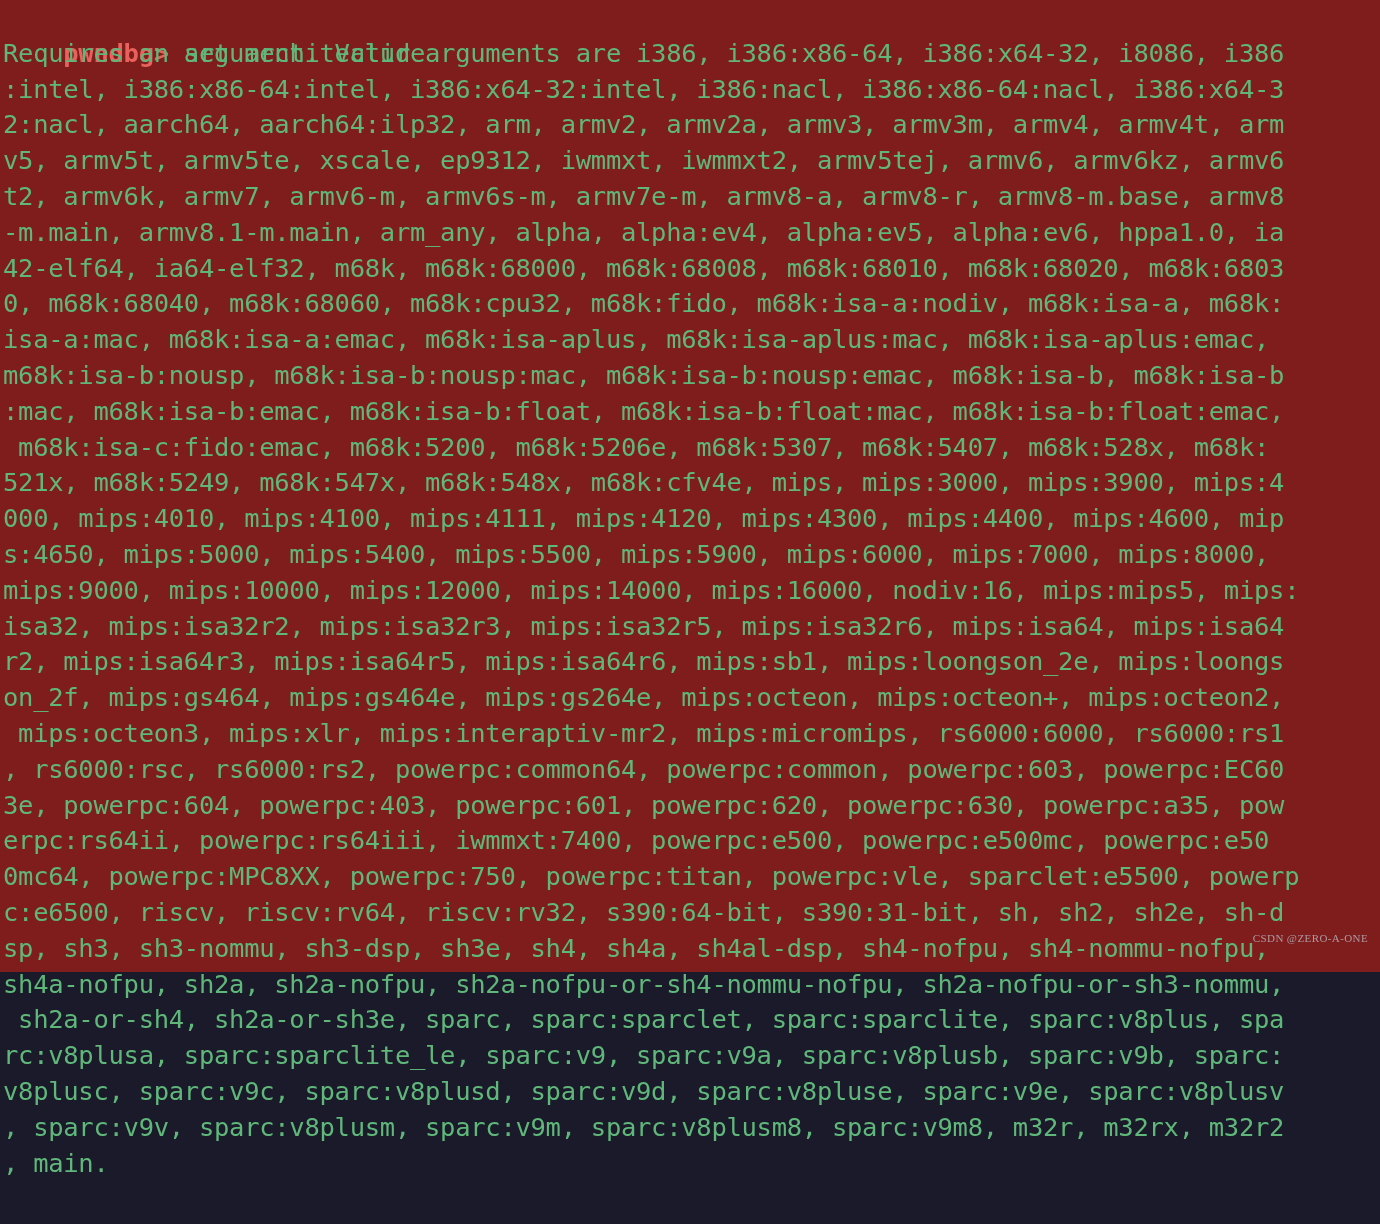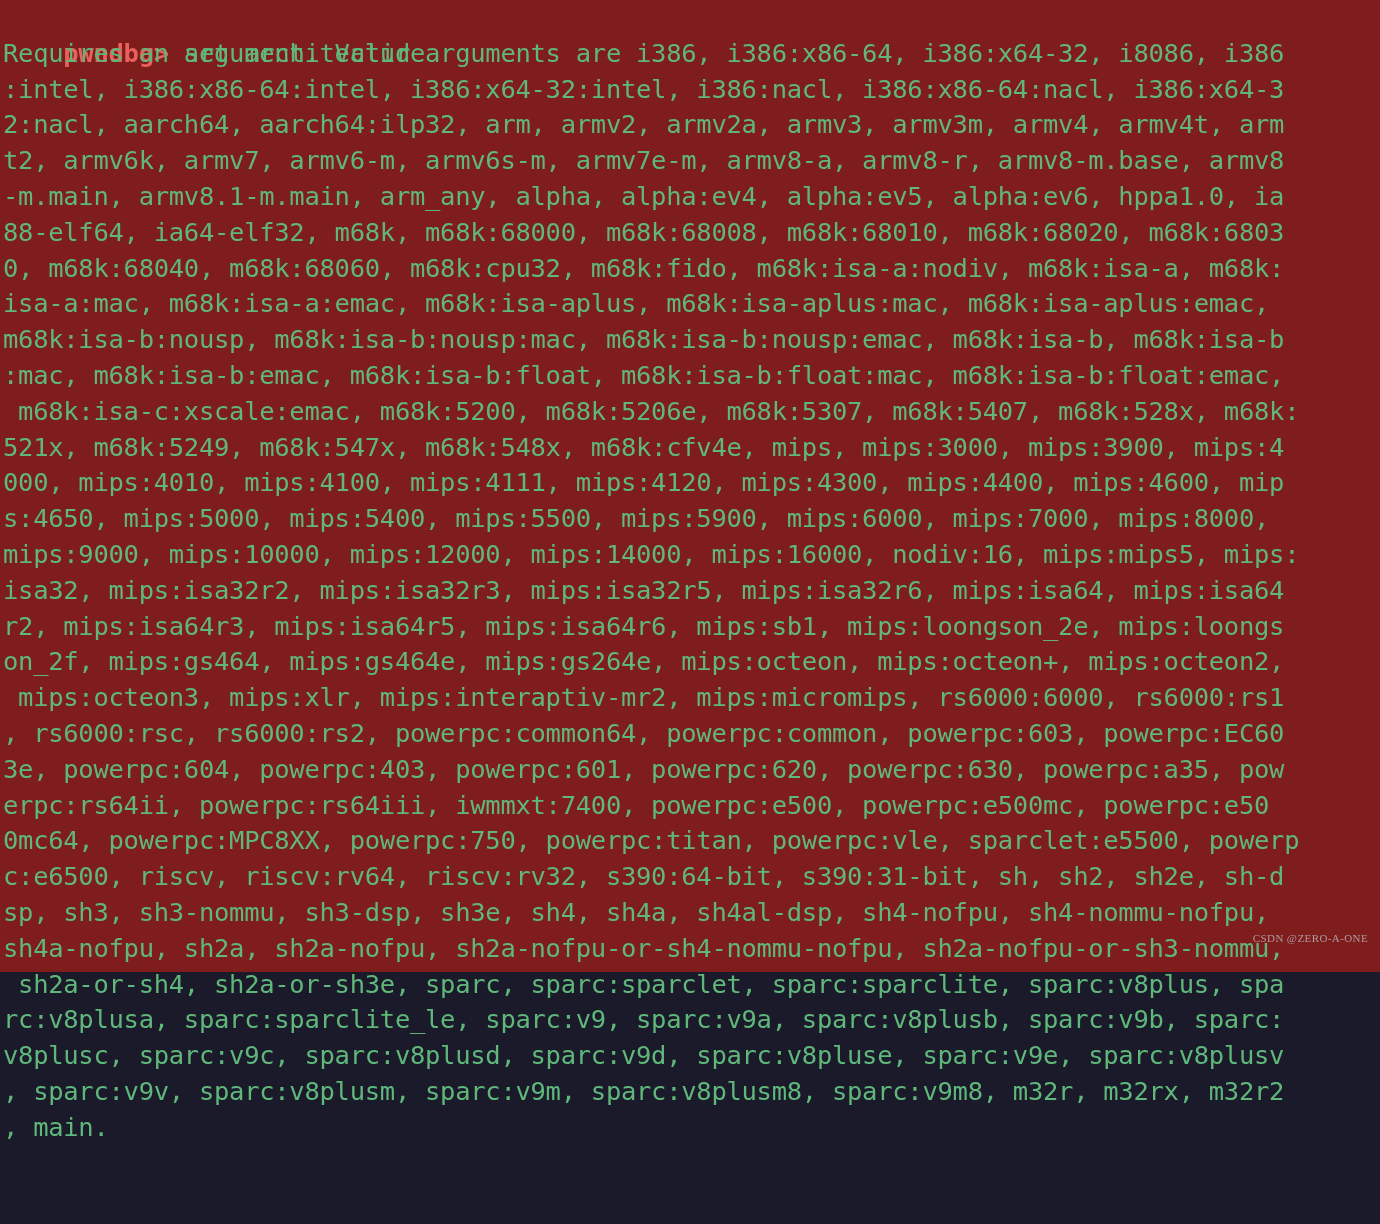--- a/index.html
+++ b/index.html
@@ -62,28 +62,29 @@
 <div id="terminal">
 
   <div class="term-line prompt-line">
     <span class="prompt">pwndbg&gt;</span><span class="cmd"> set architecture</span>
   </div>
 
   <div id="output-container">
       <div class="term-line"><span class="out">Requires an argument. Valid arguments are i386, i386:x86-64, i386:x64-32, i8086, i386</span></div>
       <div class="term-line"><span class="out">:intel, i386:x86-64:intel, i386:x64-32:intel, i386:nacl, i386:x86-64:nacl, i386:x64-3</span></div>
       <div class="term-line"><span class="out">2:nacl, aarch64, aarch64:ilp32, arm, armv2, armv2a, armv3, armv3m, armv4, armv4t, arm</span></div>
+      <div class="term-line"><span class="out">v5, armv5t, armv5te, xscale, ep9312, iwmmxt, iwmmxt2, armv5tej, armv6, armv6kz, armv6</span></div>
       <div class="term-line"><span class="out">t2, armv6k, armv7, armv6-m, armv6s-m, armv7e-m, armv8-a, armv8-r, armv8-m.base, armv8</span></div>
       <div class="term-line"><span class="out">-m.main, armv8.1-m.main, arm_any, alpha, alpha:ev4, alpha:ev5, alpha:ev6, hppa1.0, ia</span></div>
-      <div class="term-line"><span class="out">88-elf64, ia64-elf32, m68k, m68k:68000, m68k:68008, m68k:68010, m68k:68020, m68k:6803</span></div>
+      <div class="term-line"><span class="out">42-elf64, ia64-elf32, m68k, m68k:68000, m68k:68008, m68k:68010, m68k:68020, m68k:6803</span></div>
       <div class="term-line"><span class="out">0, m68k:68040, m68k:68060, m68k:cpu32, m68k:fido, m68k:isa-a:nodiv, m68k:isa-a, m68k:</span></div>
       <div class="term-line"><span class="out">isa-a:mac, m68k:isa-a:emac, m68k:isa-aplus, m68k:isa-aplus:mac, m68k:isa-aplus:emac,</span></div>
       <div class="term-line"><span class="out">m68k:isa-b:nousp, m68k:isa-b:nousp:mac, m68k:isa-b:nousp:emac, m68k:isa-b, m68k:isa-b</span></div>
       <div class="term-line"><span class="out">:mac, m68k:isa-b:emac, m68k:isa-b:float, m68k:isa-b:float:mac, m68k:isa-b:float:emac,</span></div>
-      <div class="term-line"><span class="out"> m68k:isa-c:xscale:emac, m68k:5200, m68k:5206e, m68k:5307, m68k:5407, m68k:528x, m68k:</span></div>
+      <div class="term-line"><span class="out"> m68k:isa-c:fido:emac, m68k:5200, m68k:5206e, m68k:5307, m68k:5407, m68k:528x, m68k:</span></div>
       <div class="term-line"><span class="out">521x, m68k:5249, m68k:547x, m68k:548x, m68k:cfv4e, mips, mips:3000, mips:3900, mips:4</span></div>
       <div class="term-line"><span class="out">000, mips:4010, mips:4100, mips:4111, mips:4120, mips:4300, mips:4400, mips:4600, mip</span></div>
       <div class="term-line"><span class="out">s:4650, mips:5000, mips:5400, mips:5500, mips:5900, mips:6000, mips:7000, mips:8000,</span></div>
       <div class="term-line"><span class="out">mips:9000, mips:10000, mips:12000, mips:14000, mips:16000, nodiv:16, mips:mips5, mips:</span></div>
       <div class="term-line"><span class="out">isa32, mips:isa32r2, mips:isa32r3, mips:isa32r5, mips:isa32r6, mips:isa64, mips:isa64</span></div>
       <div class="term-line"><span class="out">r2, mips:isa64r3, mips:isa64r5, mips:isa64r6, mips:sb1, mips:loongson_2e, mips:loongs</span></div>
       <div class="term-line"><span class="out">on_2f, mips:gs464, mips:gs464e, mips:gs264e, mips:octeon, mips:octeon+, mips:octeon2,</span></div>
       <div class="term-line"><span class="out"> mips:octeon3, mips:xlr, mips:interaptiv-mr2, mips:micromips, rs6000:6000, rs6000:rs1</span></div>
       <div class="term-line"><span class="out">, rs6000:rsc, rs6000:rs2, powerpc:common64, powerpc:common, powerpc:603, powerpc:EC60</span></div>
       <div class="term-line"><span class="out">3e, powerpc:604, powerpc:403, powerpc:601, powerpc:620, powerpc:630, powerpc:a35, pow</span></div>

